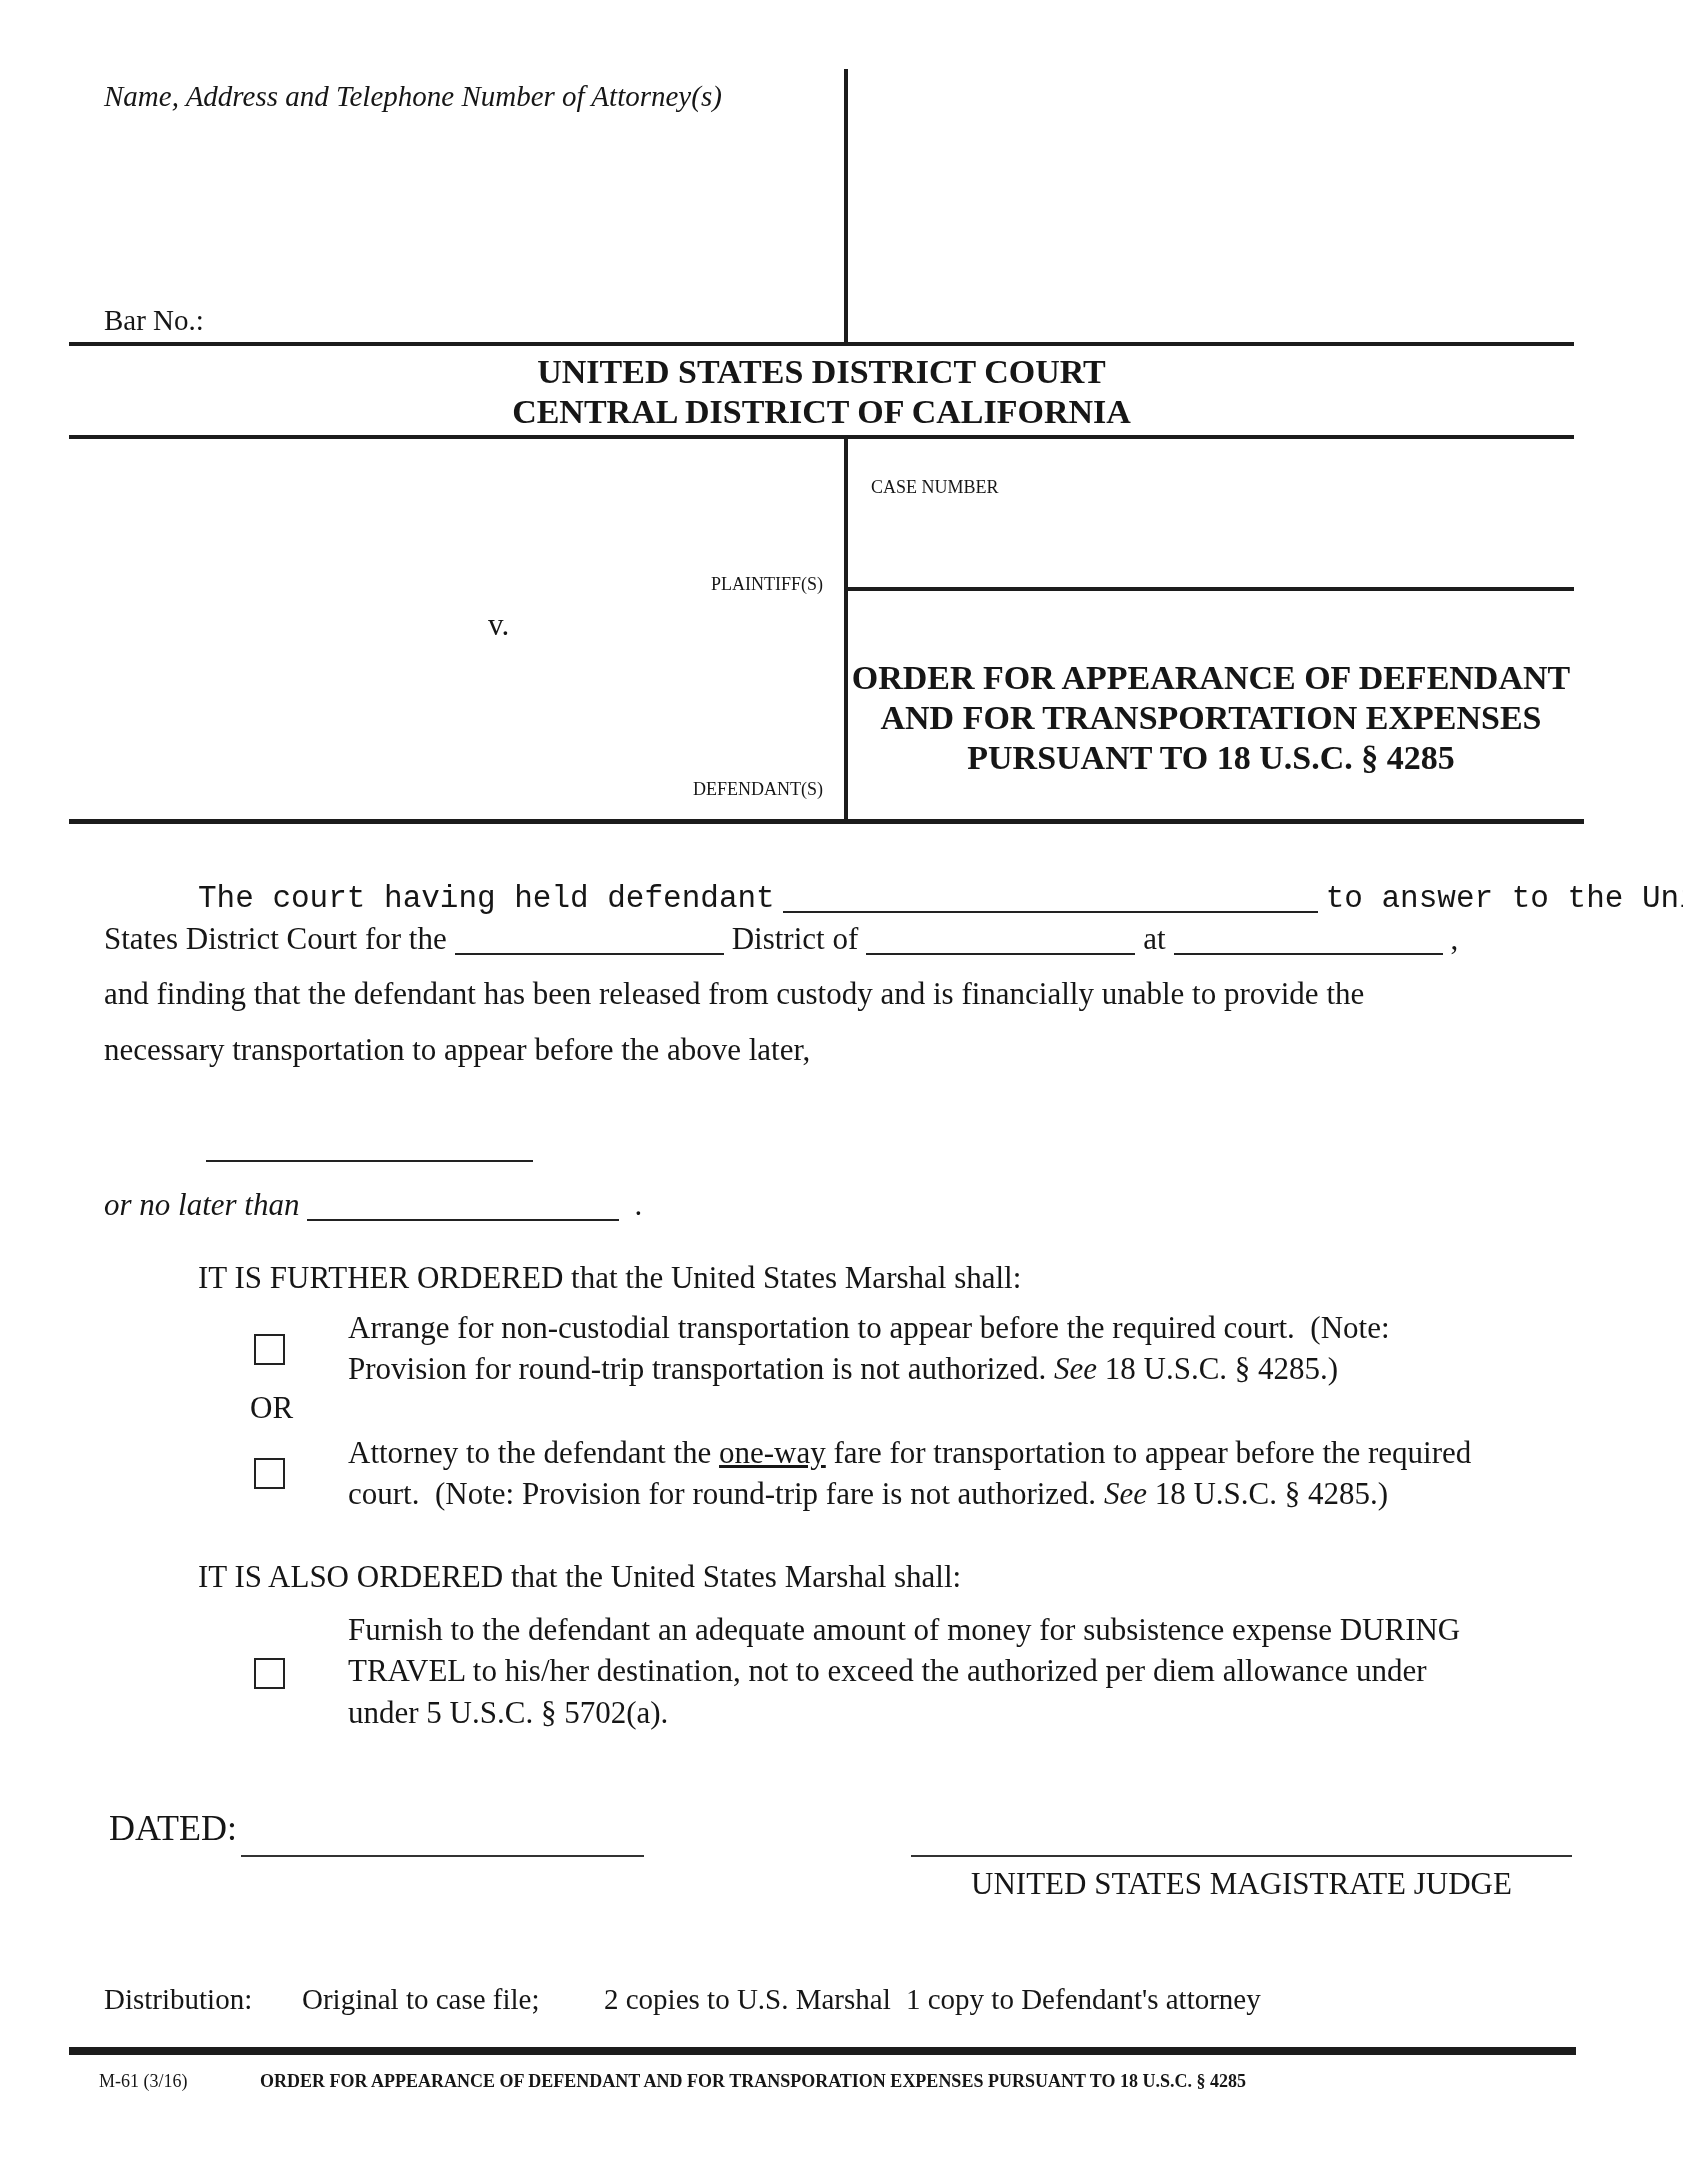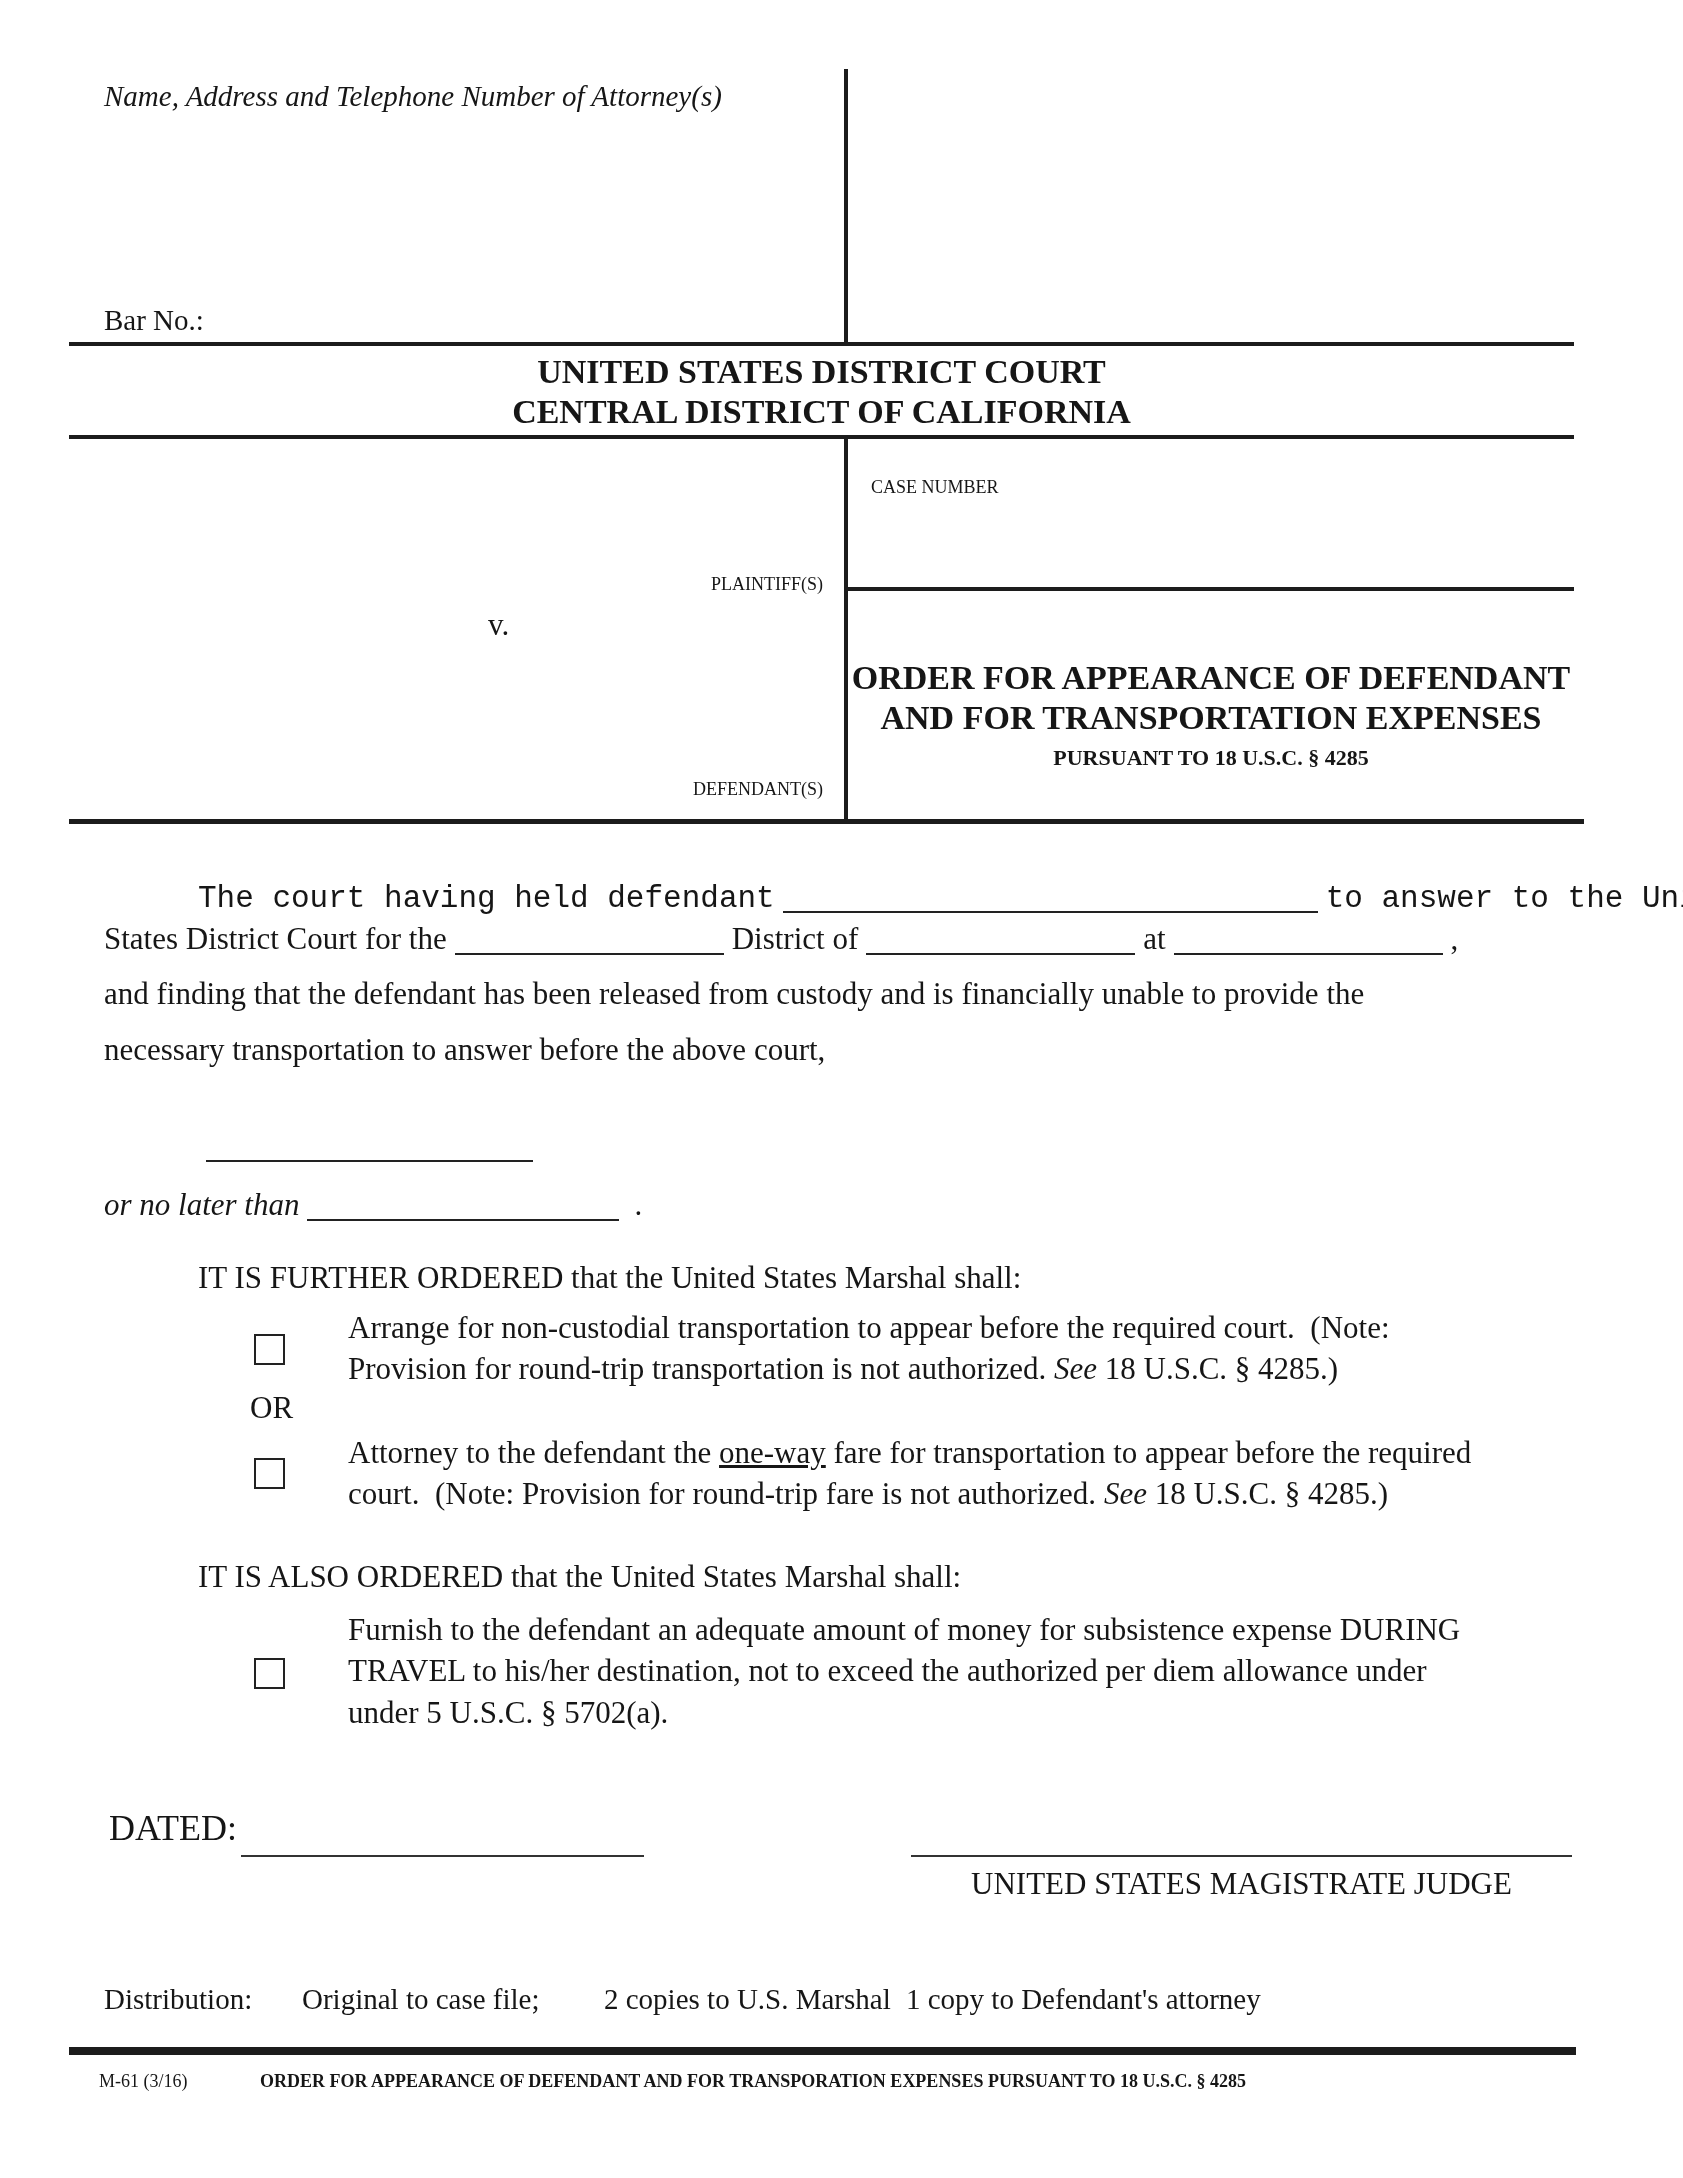--- a/index.html
+++ b/index.html
@@ -51,30 +51,30 @@
   <div class="tline" style="left:488px;top:606px;">v.</div>
   <div class="abs" style="left:89px;top:648px;width:733px;height:119px;"></div>
   <div class="tline small right" style="left:69px;top:773px;width:754px;">DEFENDANT(S)</div>
 
   <div class="tline small" style="left:871px;top:471px;">CASE NUMBER</div>
   <div class="abs" style="left:871px;top:510px;width:683px;height:69px;"></div>
   <div class="hline" style="left:848px;top:587px;width:726px;height:4px;"></div>
 
   <div class="tline bold center" style="left:848px;top:658px;width:726px;font-size:34px;line-height:40px;">ORDER FOR APPEARANCE OF DEFENDANT</div>
   <div class="tline bold center" style="left:848px;top:698px;width:726px;font-size:34px;line-height:40px;">AND FOR TRANSPORTATION EXPENSES</div>
-  <div class="tline bold center" style="left:848px;top:738px;width:726px;font-size:22px;line-height:40px;">PURSUANT TO 18 U.S.C. § 4285</div>
+  <div class="tline bold center" style="left:848px;top:738px;width:726px;font-size:34px;line-height:40px;">PURSUANT TO 18 U.S.C. § 4285</div>
 
   <div class="hline" style="left:69px;top:819px;width:1515px;height:5px;"></div>
 
   <div class="tline" style="left:198px;top:880px;font-family:Liberation Mono, monospace;"><span>The court having held defendant</span><span class="blank" style="width:535px;"></span><span>to answer to the United</span></div>
 
   <div class="tline" style="left:104px;top:920px;"><span>States District Court for the</span><span class="blank" style="width:269px;"></span><span>District of</span><span class="blank" style="width:269px;"></span><span>at</span><span class="blank" style="width:269px;"></span><span>,</span></div>
 
   <div class="tline" style="left:104px;top:975px;">and finding that the defendant has been released from custody and is financially unable to provide the</div>
-  <div class="tline" style="left:104px;top:1031px;">necessary transportation to answer before the above court,</div>
+  <div class="tline" style="left:104px;top:1031px;">necessary transportation to appear before the above later,</div>
 
   <div class="tline" style="left:198px;top:1127px;"><span class="blank" style="width:327px;"></span></div>
 
   <div class="tline" style="left:104px;top:1186px;font-style:italic;"><span>or no later than</span><span class="blank" style="width:312px;"></span><span> .</span></div>
 
   <div class="tline" style="left:198px;top:1259px;">IT IS FURTHER ORDERED that the United States Marshal shall:</div>
 
   <div class="cb" style="left:254px;top:1334px;"></div>
   <div class="tline" style="left:348px;top:1309px;">Arrange for non-custodial transportation to appear before the required court.  (Note:</div>
   <div class="tline" style="left:348px;top:1350px;"><span>Provision for round-trip transportation is not authorized. </span><span class="see">See</span><span> 18 U.S.C. § 4285.)</span></div>

